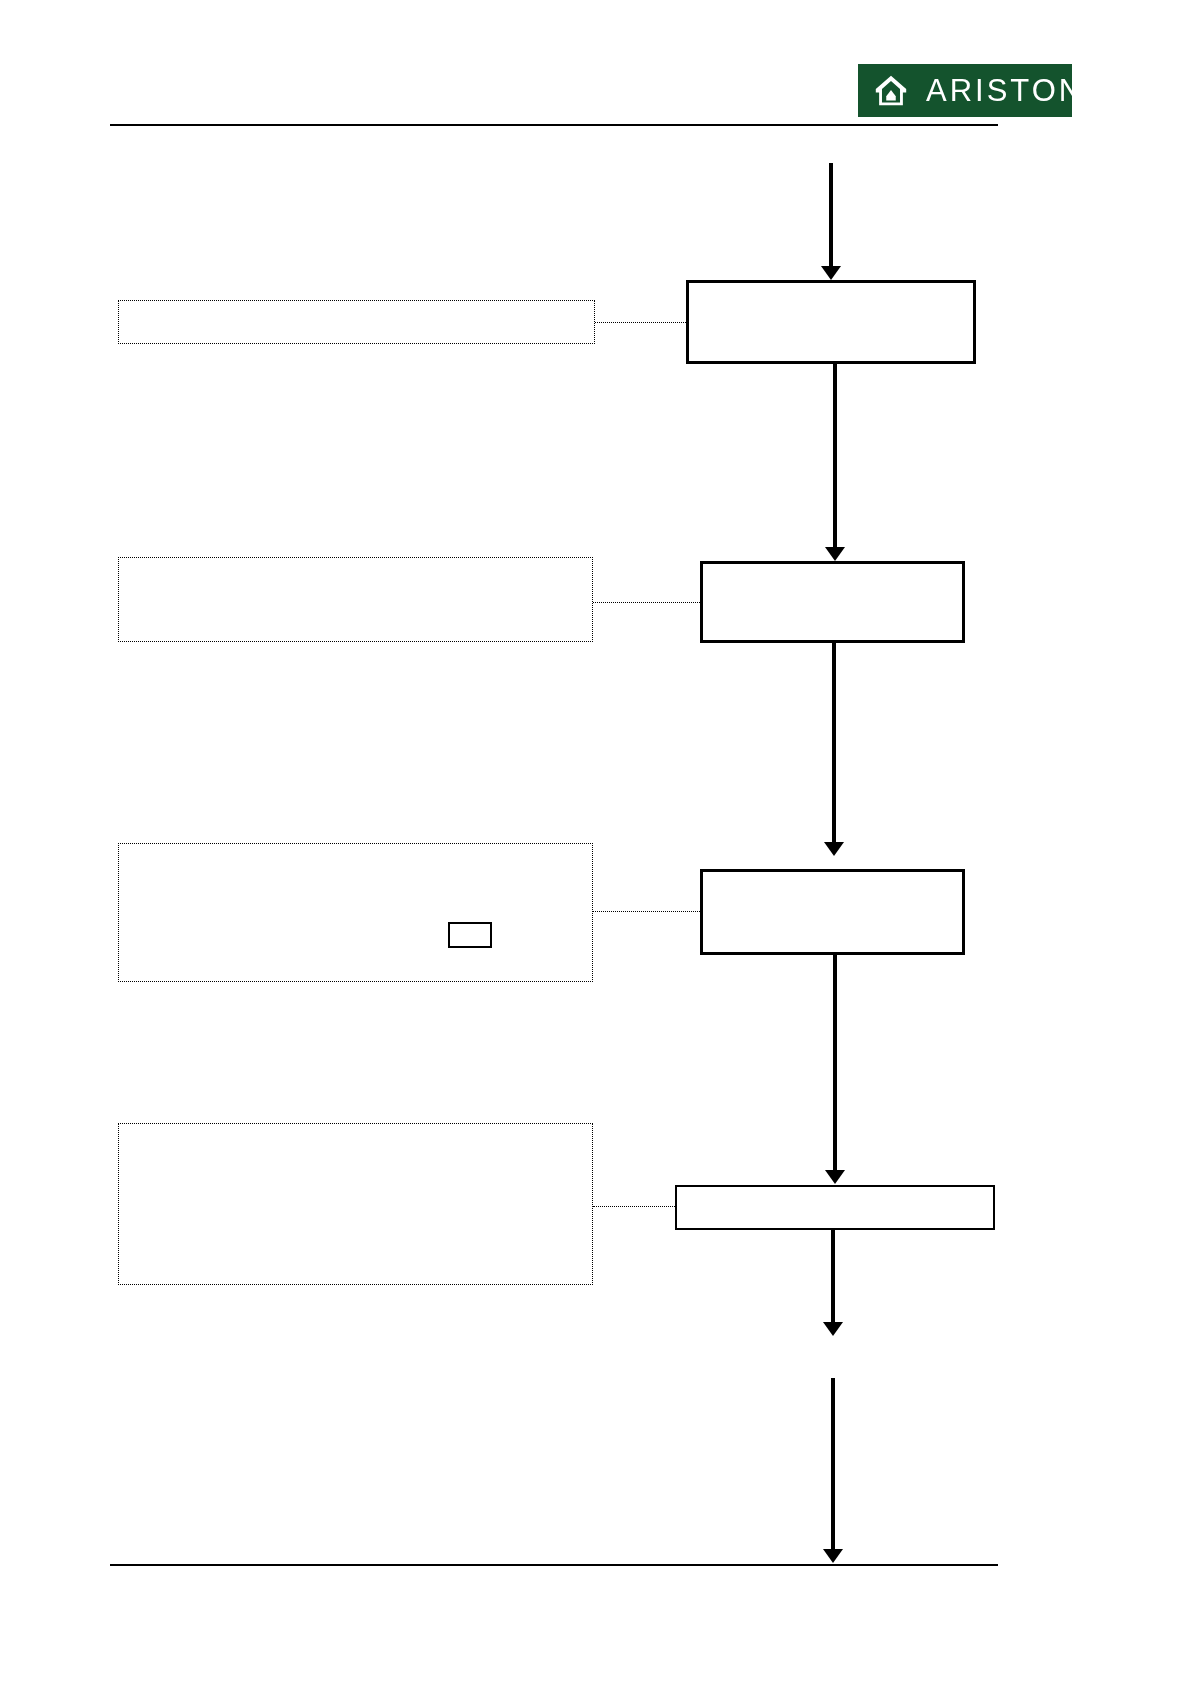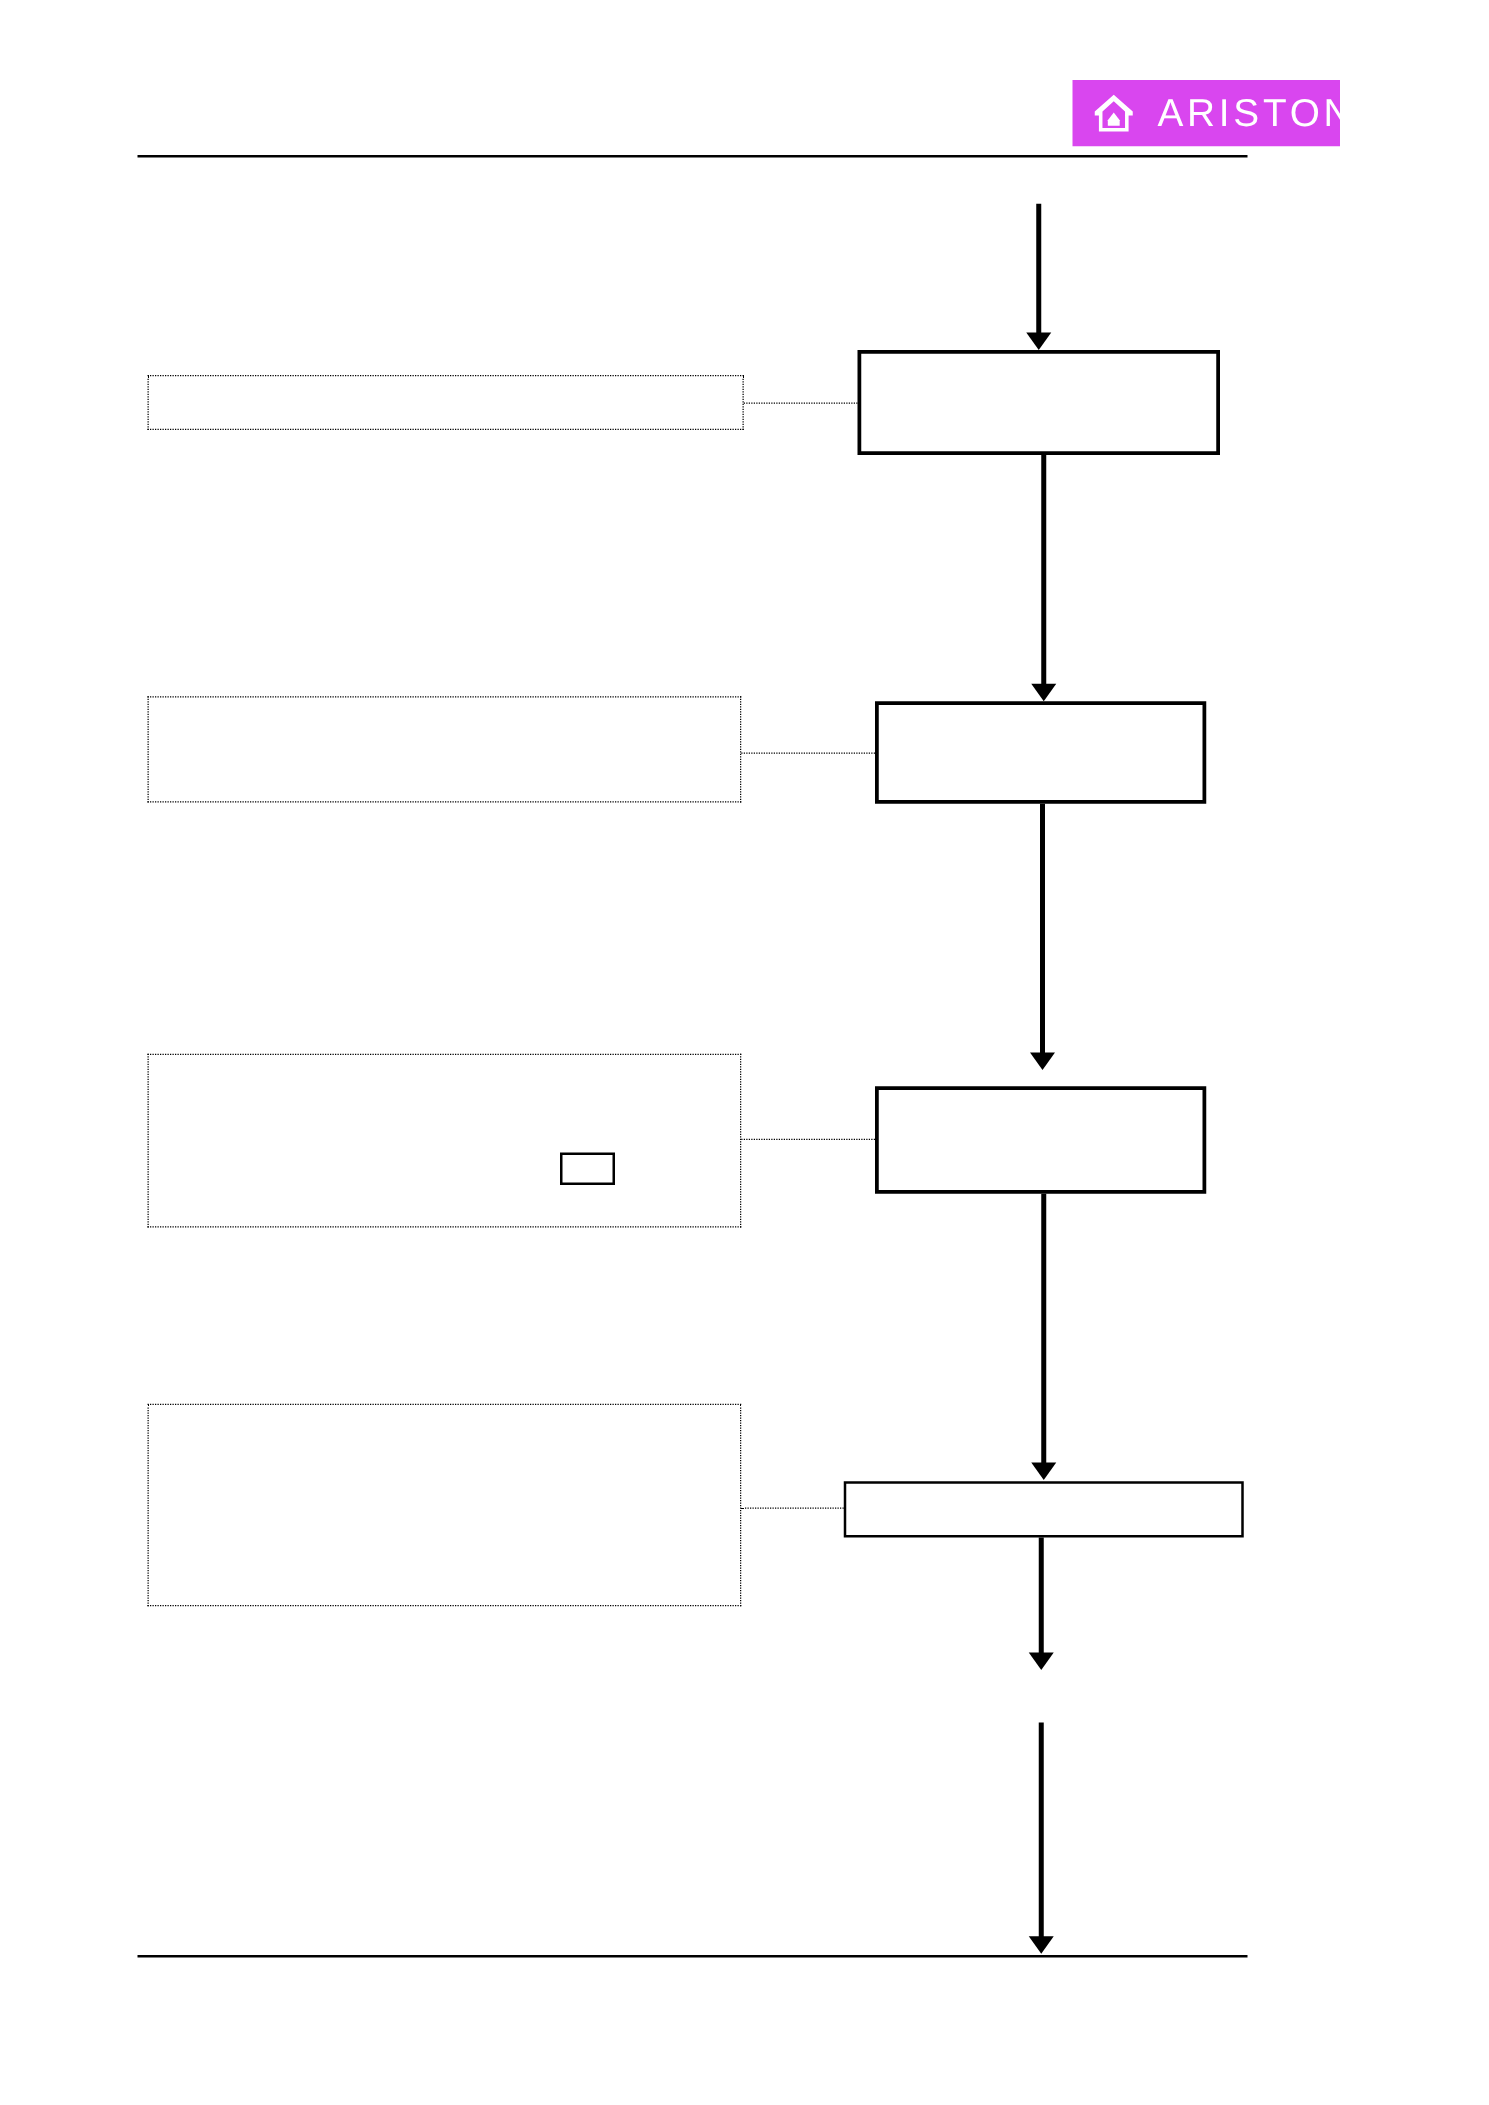--- a/index.html
+++ b/index.html
@@ -19,21 +19,21 @@
     overflow: hidden;
   }
 
   
   #brand-logo {
     position: absolute;
     left: 858px;
     top: 64px;
     width: 214px;
     height: 53px;
-    background: #d946ef;
+    background: #14532d;
     display: flex;
     align-items: center;
     padding-left: 14px;
     box-sizing: border-box;
   }
   #brand-logo .house-icon {
     width: 38px;
     height: 38px;
     flex: 0 0 auto;
     display: block;

